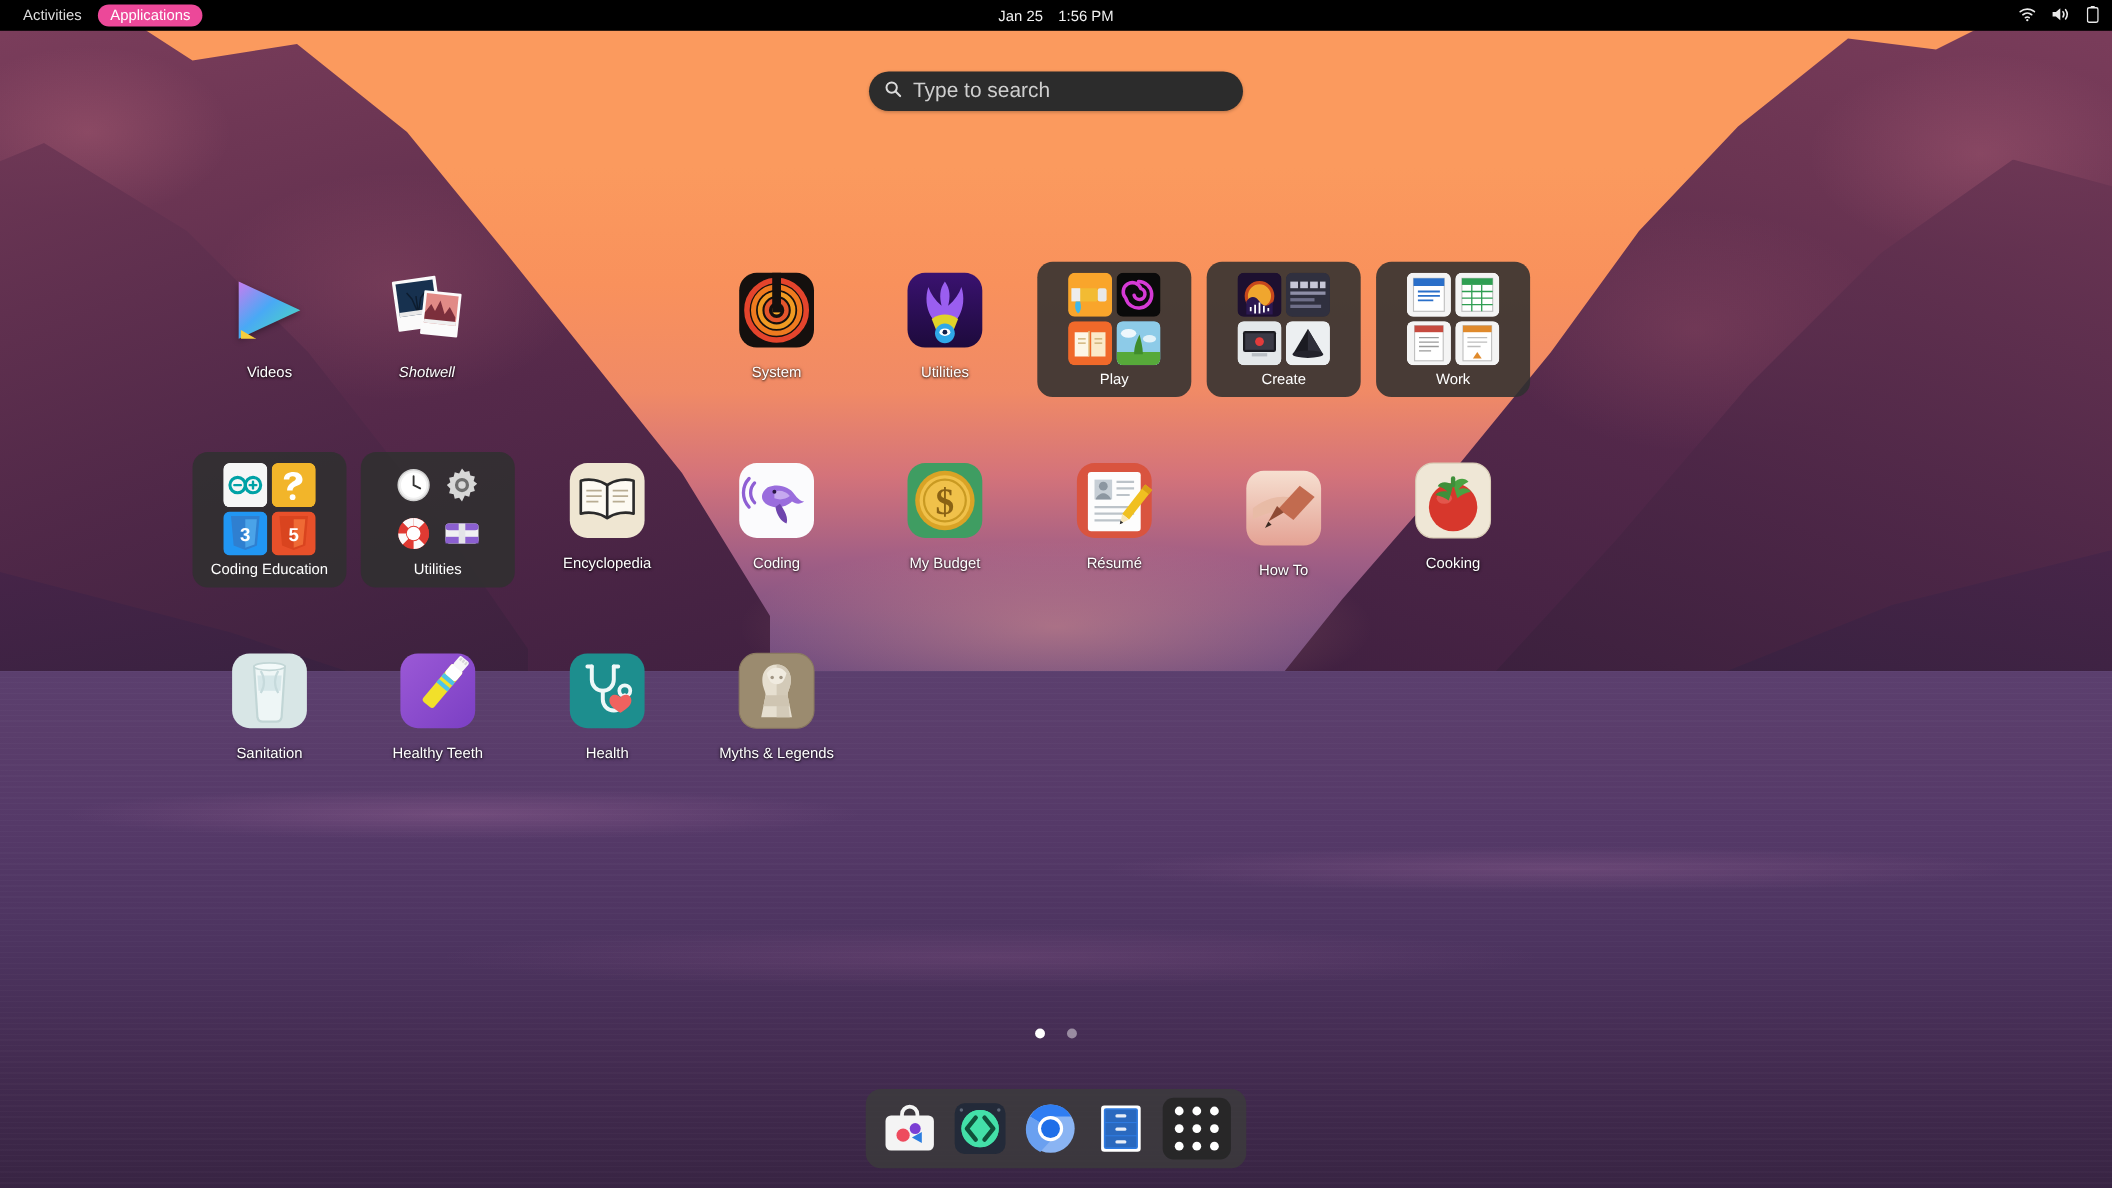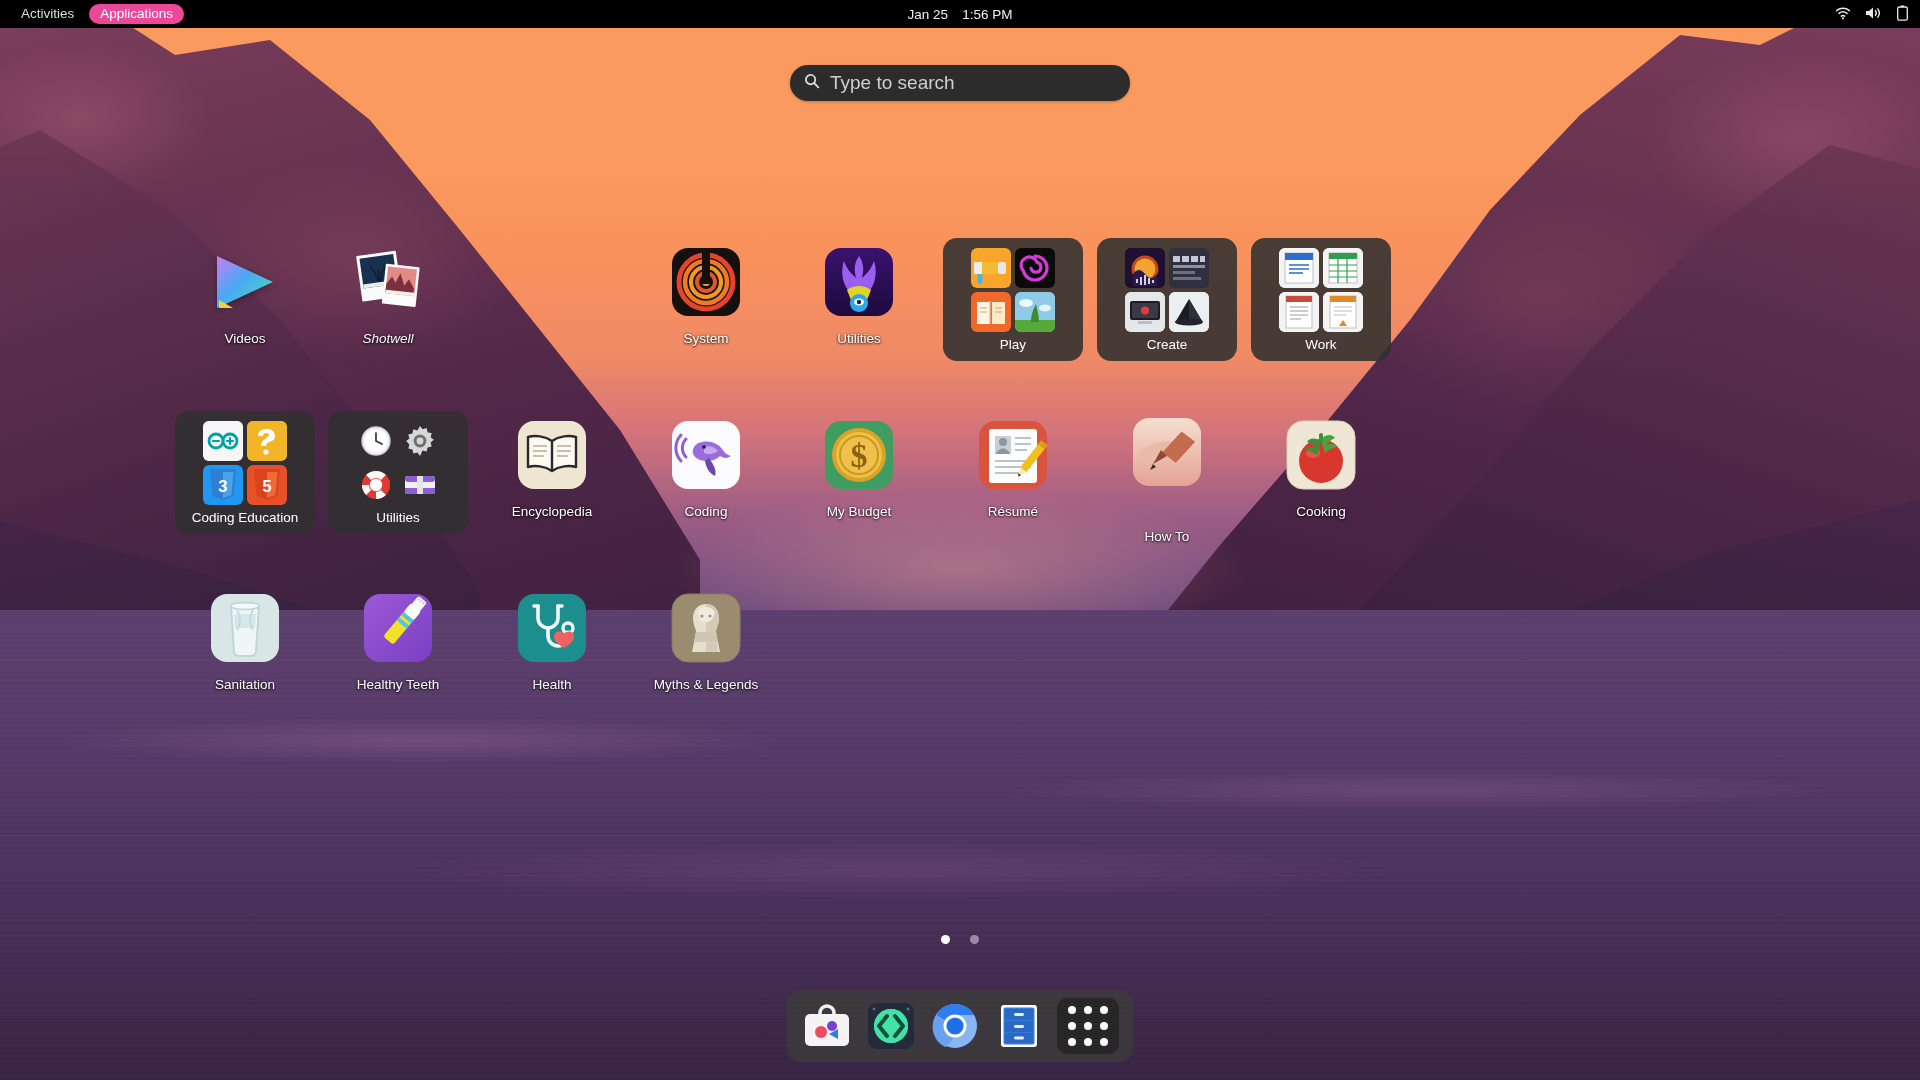--- a/index.html
+++ b/index.html
@@ -654,21 +654,21 @@
           <rect x="52" y="24" width="8" height="34" fill="#f0c020"></rect>
           <rect x="52" y="24" width="8" height="5" fill="#d9a016"></rect>
           <path d="M52 58l4 8 4-8z" fill="#f7e6b8"></path>
           <path d="M54.4 63.6l1.6 3 1.6-3z" fill="#2c2c2c"></path>
         </g>
       </svg>
     </div>
     <div class="icon-label">Résumé</div>
   </div>
 
-  <div class="icon-cell" style="left:1097px; top:410px;gap:28px;">
+  <div class="icon-cell" style="left:1097px; top:420px;">
     <div class="icon-art">
       <svg width="84" height="84" viewBox="0 0 84 84">
         <defs>
             <linearGradient id="howg" x1="0" y1="0" x2="0" y2="1">
           <stop offset="0" stop-color="#f6dfd0"></stop>
               <stop offset="1" stop-color="#e4a294"></stop>
             </linearGradient>
           </defs>
         <rect x="8" y="8" width="68" height="68" rx="16" fill="url(#howg)"></rect>
         <path d="M14 42c10-8 22-12 34-10 6 1 10 3 14 6-8 2-16 3-24 6-8 2-16 4-24 8z" fill="#e8bba6"></path>

